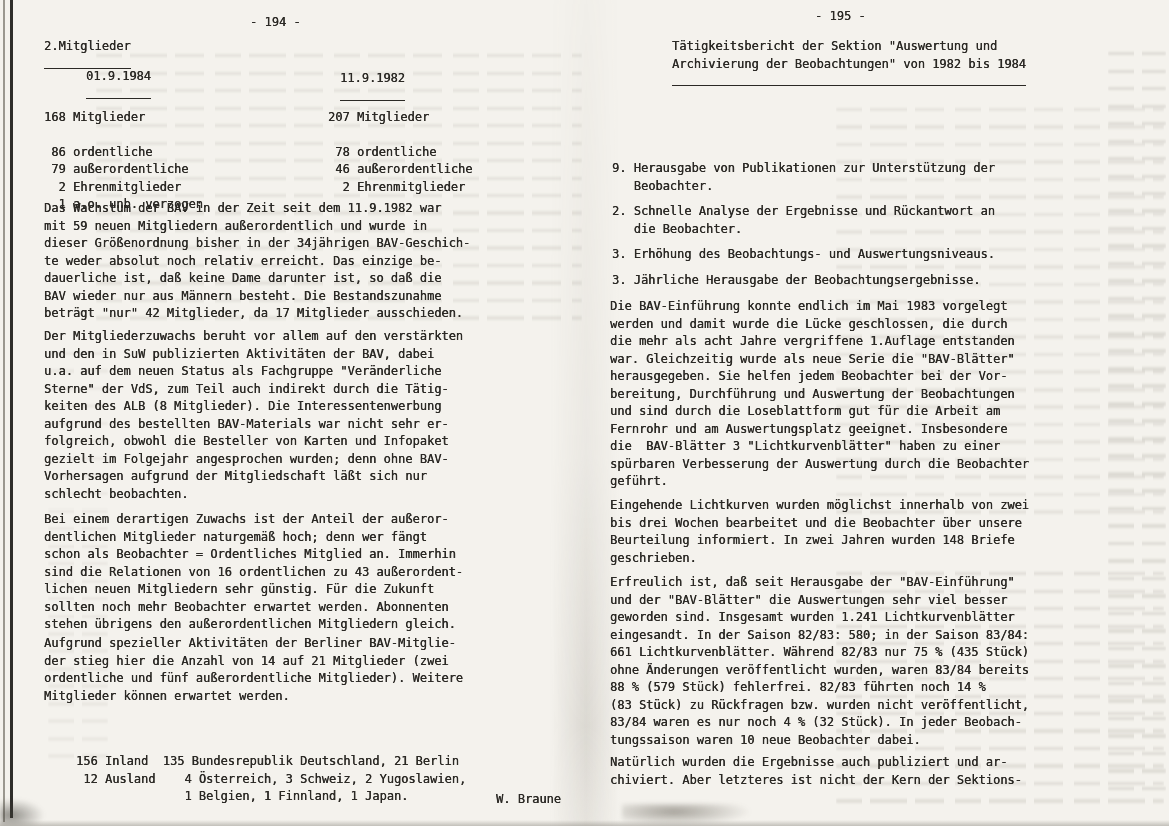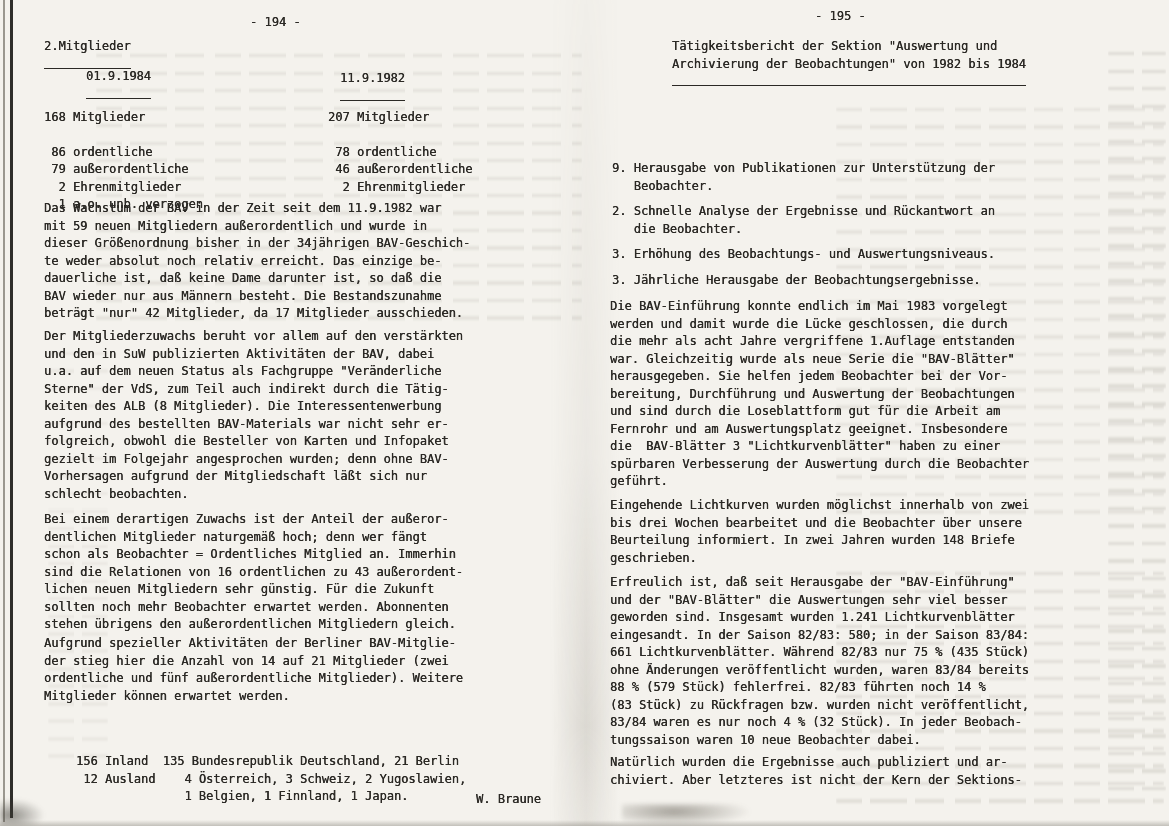--- a/index.html
+++ b/index.html
@@ -138,21 +138,21 @@
 stehen übrigens den außerordentlichen Mitgliedern gleich.</div>
     <div class="abs mono" style="left:0; top:627px; width:548px;">Aufgrund spezieller Aktivitäten der Berliner BAV-Mitglie-
 der stieg hier die Anzahl von 14 auf 21 Mitglieder (zwei
 ordentliche und fünf außerordentliche Mitglieder). Weitere
 Mitglieder können erwartet werden.</div>
 
     <div class="abs mono" style="left:8px; top:745px; width:540px;margin-left:24px;">156 Inland  135 Bundesrepublik Deutschland, 21 Berlin
  12 Ausland    4 Österreich, 3 Schweiz, 2 Yugoslawien,
                1 Belgien, 1 Finnland, 1 Japan.</div>
 
-    <div class="abs mono" style="left:432px; top:783px;">W. Braune</div>
+    <div class="abs mono" style="left:452px; top:783px;">W. Braune</div>
   </div>
 
   <div class="page page-right">
     <div class="abs mono" style="left:205px; top:8px;">- 195 -</div>
 
     <div class="abs mono" style="left:62px; top:38px;"><span>Tätigkeitsbericht der Sektion "Auswertung und</span><br><span class="u">Archivierung der Beobachtungen" von 1982 bis 1984</span></div>
 
 
     <div class="abs" style="left:2px; top:160px; width:554px;">
       <div class="mono" style="margin-bottom:8px;">9. Herausgabe von Publikationen zur Unterstützung der

